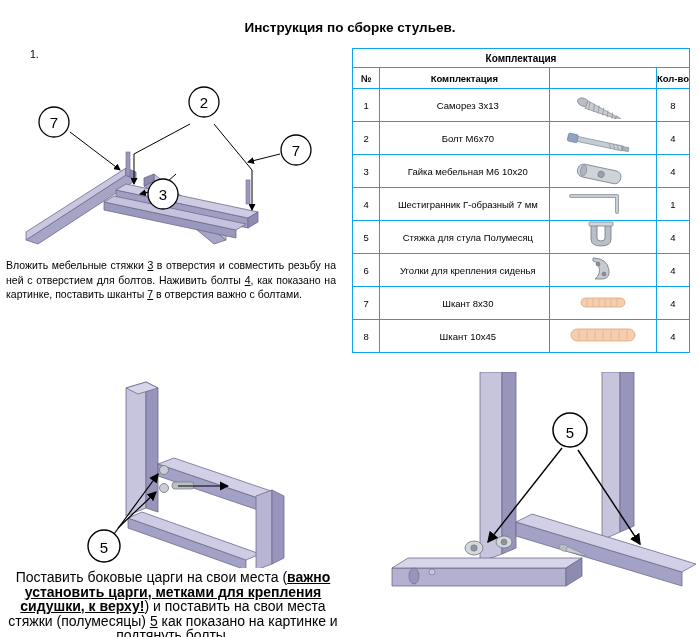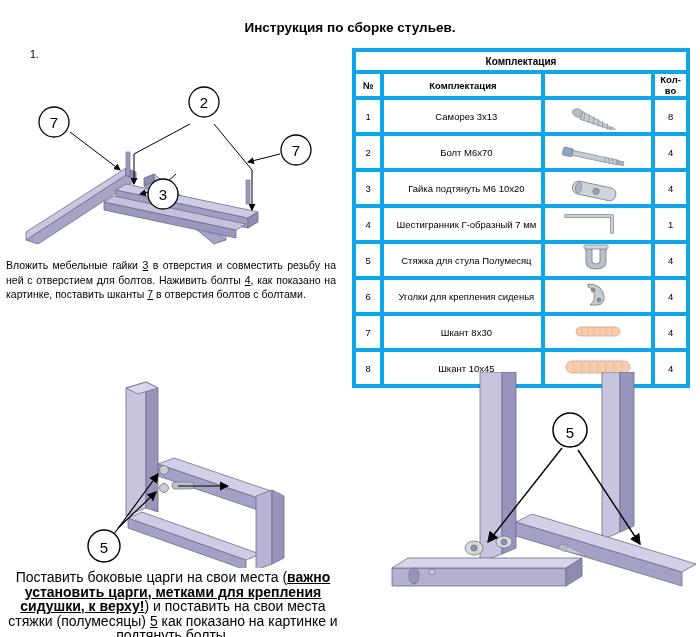--- a/index.html
+++ b/index.html
@@ -64,21 +64,21 @@
   
   .tbl {
     position: absolute;
     top: 48px;
     left: 352px;
     width: 338px;
     border-collapse: collapse;
     font-size: 9.5px;
   }
   .tbl th, .tbl td {
-    border: 4px solid #0ea5e9;
+    border: 1px solid #0ea5e9;
     padding: 0;
     text-align: center;
     vertical-align: middle;
   }
   .tbl .hdr-main {
     font-weight: bold;
     font-size: 10px;
     height: 18px;
   }
   .tbl .hdr {
@@ -194,21 +194,21 @@
       <circle cx="288" cy="88" r="15" fill="#fff" stroke="#000" stroke-width="1.3"></circle>
       <text class="bubble-label" x="288" y="94">7</text>
     </g>
     <g>
       <circle cx="155" cy="132" r="15" fill="#fff" stroke="#000" stroke-width="1.3"></circle>
       <text class="bubble-label" x="155" y="138">3</text>
     </g>
   </svg>
 
   <div class="caption1">
-    <span>Вложить мебельные гайки </span><u>3</u><span> в отверстия и совместить резьбу на ней с отверстием для болтов. Наживить болты </span><u>4</u><span>, как показано на картинке, поставить шканты </span><u>7</u><span> в отверстия болтов с болтами.</span>
+    <span>Вложить мебельные стяжки </span><u>3</u><span> в отверстия и совместить резьбу на ней с отверстием для болтов. Наживить болты </span><u>4</u><span>, как показано на картинке, поставить шканты </span><u>7</u><span> в отверстия важно с болтами.</span>
   </div>
 
   <table class="tbl">
     <tbody>
         <tr>
       <th class="hdr-main" colspan="4">Комплектация</th>
     </tr>
     <tr>
       <th class="hdr col-no">№</th>
       <th class="hdr col-name">Комплектация</th>
@@ -243,21 +243,21 @@
             <path d="M42,2.5 L44,7.5 M46,2.5 L48,7.5 M50,2.5 L52,7.5 M54,2.5 L55.5,7" stroke="#8e9199" stroke-width="0.7"></path>
             <rect x="56" y="3" width="6" height="4" fill="#a8b0ba" stroke="#7a828c" stroke-width="0.5"></rect>
           </g>
         </svg>
       </td>
       <td class="row">4</td>
     </tr>
 
     <tr>
       <td class="row">3</td>
-      <td class="row nm">Гайка подтянуть М6 10х20</td>
+      <td class="row nm">Гайка мебельная М6 10х20</td>
       <td class="row">
         <svg width="104" height="30" viewBox="0 0 104 30">
           <g transform="translate(28,8) rotate(12)">
             <rect x="0" y="0" width="44" height="13" rx="6" fill="#cfd4da" stroke="#79808a" stroke-width="0.8"></rect>
             <ellipse cx="6" cy="6.5" rx="3" ry="5.5" fill="#aeb5bf" stroke="#79808a" stroke-width="0.6"></ellipse>
             <circle cx="24" cy="6.5" r="3.2" fill="#9aa2ad" stroke="#6d747e" stroke-width="0.6"></circle>
           </g>
         </svg>
       </td>
       <td class="row">4</td>

